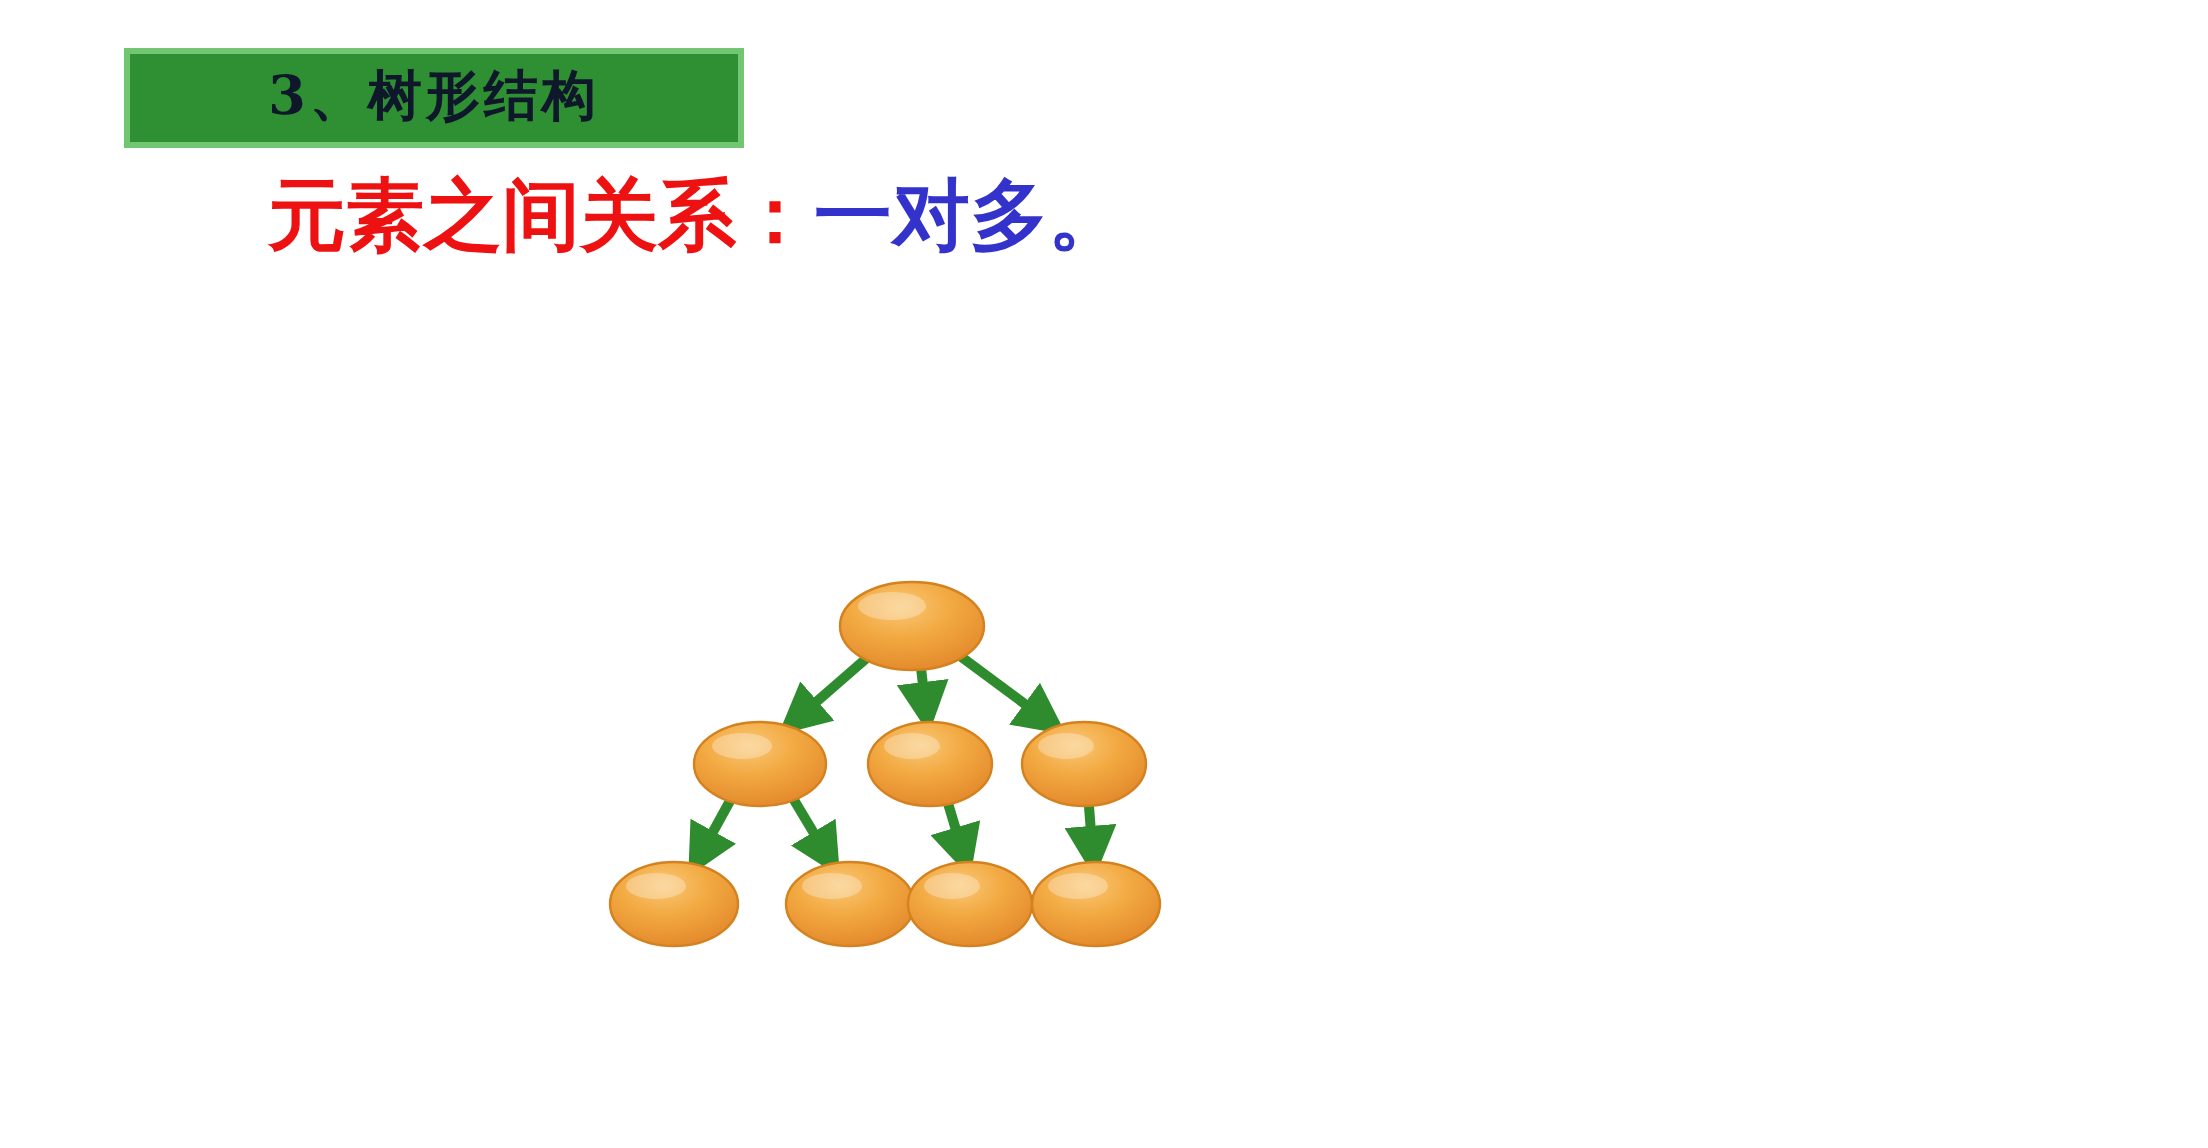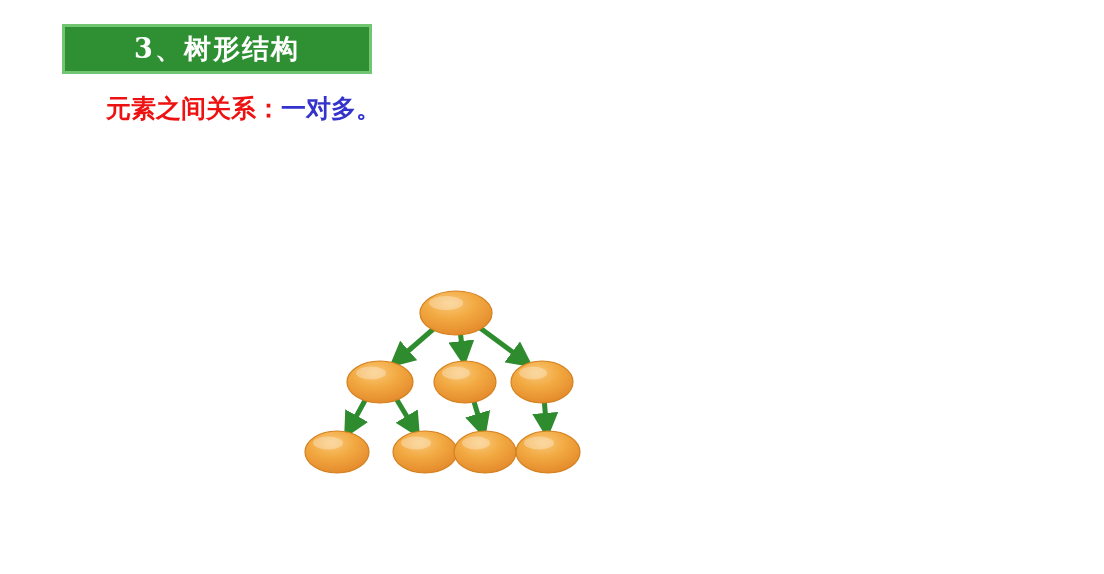--- a/index.html
+++ b/index.html
@@ -27,39 +27,39 @@
     width: 310px;
     height: 50px;
     box-sizing: border-box;
     background: #2F9033;
     border: 3px solid #73C671;
     display: flex;
     align-items: center;
     justify-content: center;
   }
   #title-text {
-    color: #ffffff;
+    color: #0f172a;
     font-family: "DejaVu Serif", "Liberation Serif", serif;
     font-weight: bold;
     font-size: 27px;
     letter-spacing: 2px;
     white-space: nowrap;
     line-height: 1;
     transform: translateY(-1px);
   }
 
   
   #body-text {
     position: absolute;
     left: 56px;
     top: 86px;
     width: 1030px;
     font-family: "DejaVu Serif", "Liberation Serif", serif;
     font-weight: bold;
-    font-size: 25px;
+    font-size: 39px;
     line-height: 45px;
     color: #3333CC;
     text-align: justify;
   }
   #body-text p {
     margin: 0;
     text-indent: 2em;
   }
   .red { color: #EE1111; }
   .blue { color: #3333CC; }

